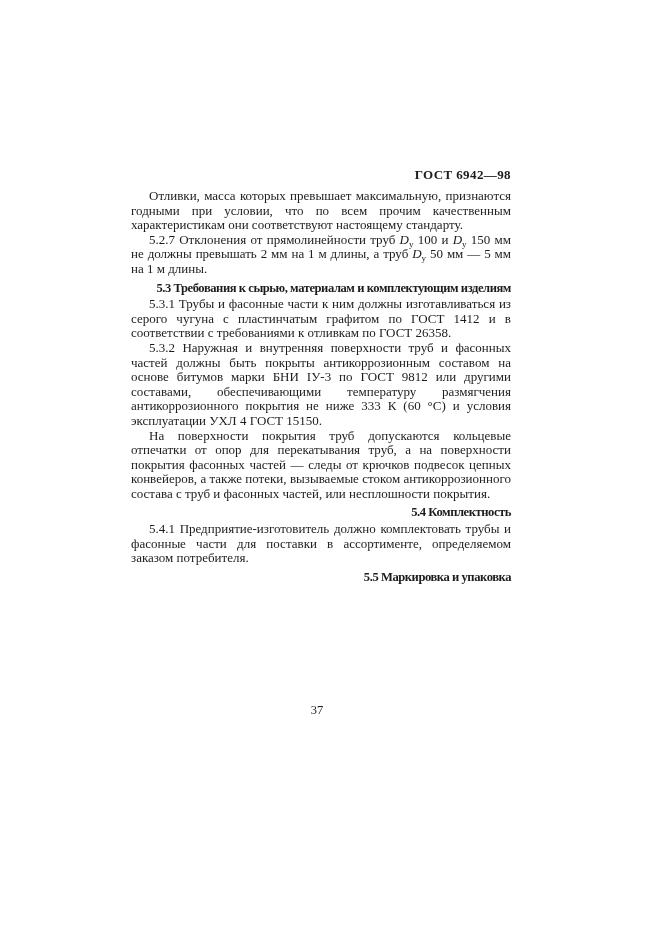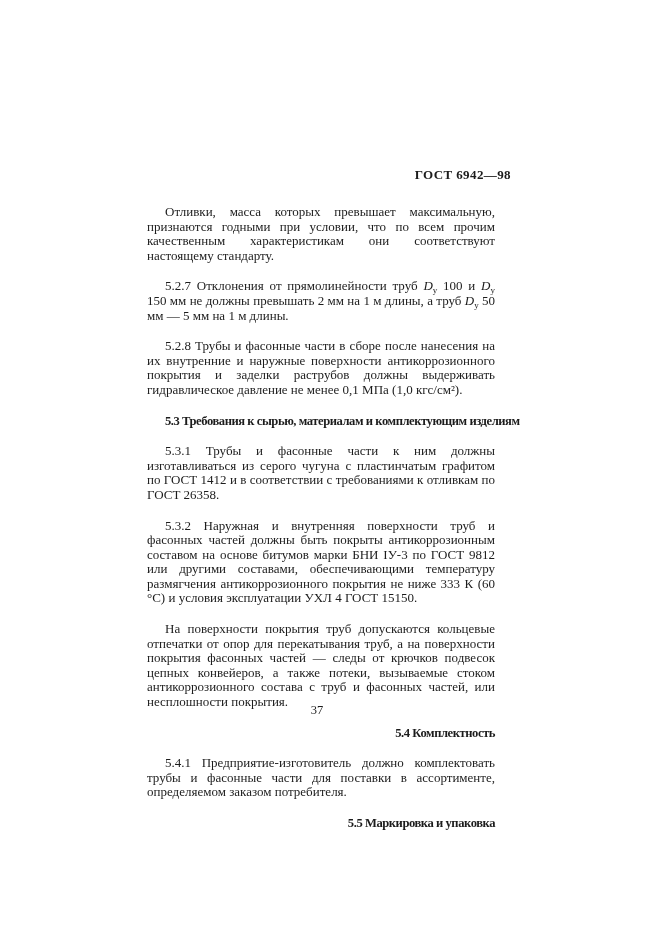--- a/index.html
+++ b/index.html
@@ -32,21 +32,21 @@
   }
   .text-block {
     position: absolute;
     top: 189px;
     left: 131px;
     width: 380px;
     font-size: 13px;
     line-height: 14.6px;
   }
   .text-block p {
-    margin: 16px;
+    margin: 0;
     text-indent: 18px;
     text-align: justify;
   }
   .text-block p.heading {
     font-weight: bold;
     text-align: right;
     margin-top: 4px;
     margin-bottom: 2px;
     font-size: 12.6px;
     letter-spacing: -0.45px;
@@ -75,21 +75,20 @@
 <div class="page">
 
   <div class="doc-header">ГОСТ 6942—98</div>
 
   <div class="text-block">
 
     <p>Отливки, масса которых превышает максимальную, признаются годными при условии, что по всем прочим качественным характеристикам они соответствуют настоящему стандарту.</p>
 
     <p><span>5.2.7 Отклонения от прямолинейности труб </span><span class="dy">D</span><sub class="dy-sub">у</sub><span> 100 и </span><span class="dy">D</span><sub class="dy-sub">у</sub><span> 150 мм не должны превышать 2 мм на 1 м длины, а труб </span><span class="dy">D</span><sub class="dy-sub">у</sub><span> 50 мм — 5 мм на 1 м длины.</span></p>
 
-    <p>5.2.8 Трубы и фасонные части в сборе после нанесения на их внутренние и наружные поверхности антикоррозионного покрытия и заделки раструбов должны выдерживать гидравлическое давление не менее 0,1 МПа (1,0 кгс/см²).</p>
 
     <p class="heading">5.3 Требования к сырью, материалам и комплектующим изделиям</p>
 
     <p>5.3.1 Трубы и фасонные части к ним должны изготавливаться из серого чугуна с пластинчатым графитом по ГОСТ 1412 и в соответствии с требованиями к отливкам по ГОСТ 26358.</p>
 
     <p>5.3.2 Наружная и внутренняя поверхности труб и фасонных частей должны быть покрыты антикоррозионным составом на основе битумов марки БНИ IУ-3 по ГОСТ 9812 или другими составами, обеспечивающими температуру размягчения антикоррозионного покрытия не ниже 333 К (60 °С) и условия эксплуатации УХЛ 4 ГОСТ 15150.</p>
 
 
     <p>На поверхности покрытия труб допускаются кольцевые отпечатки от опор для перекатывания труб, а на поверхности покрытия фасонных частей — следы от крючков подвесок цепных конвейеров, а также потеки, вызываемые стоком антикоррозионного состава с труб и фасонных частей, или несплошности покрытия.</p>
 

